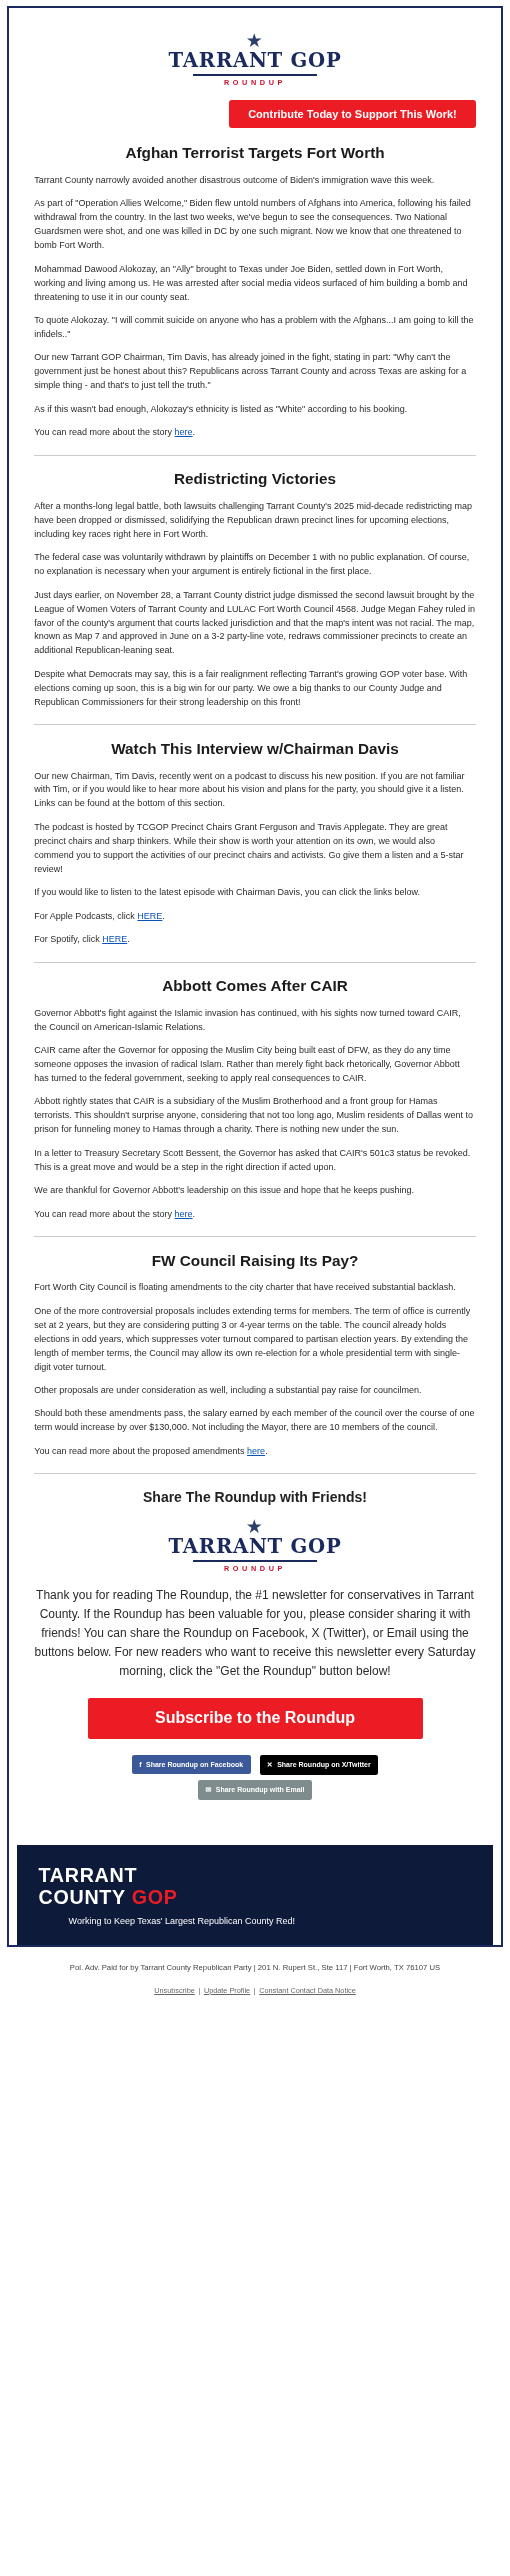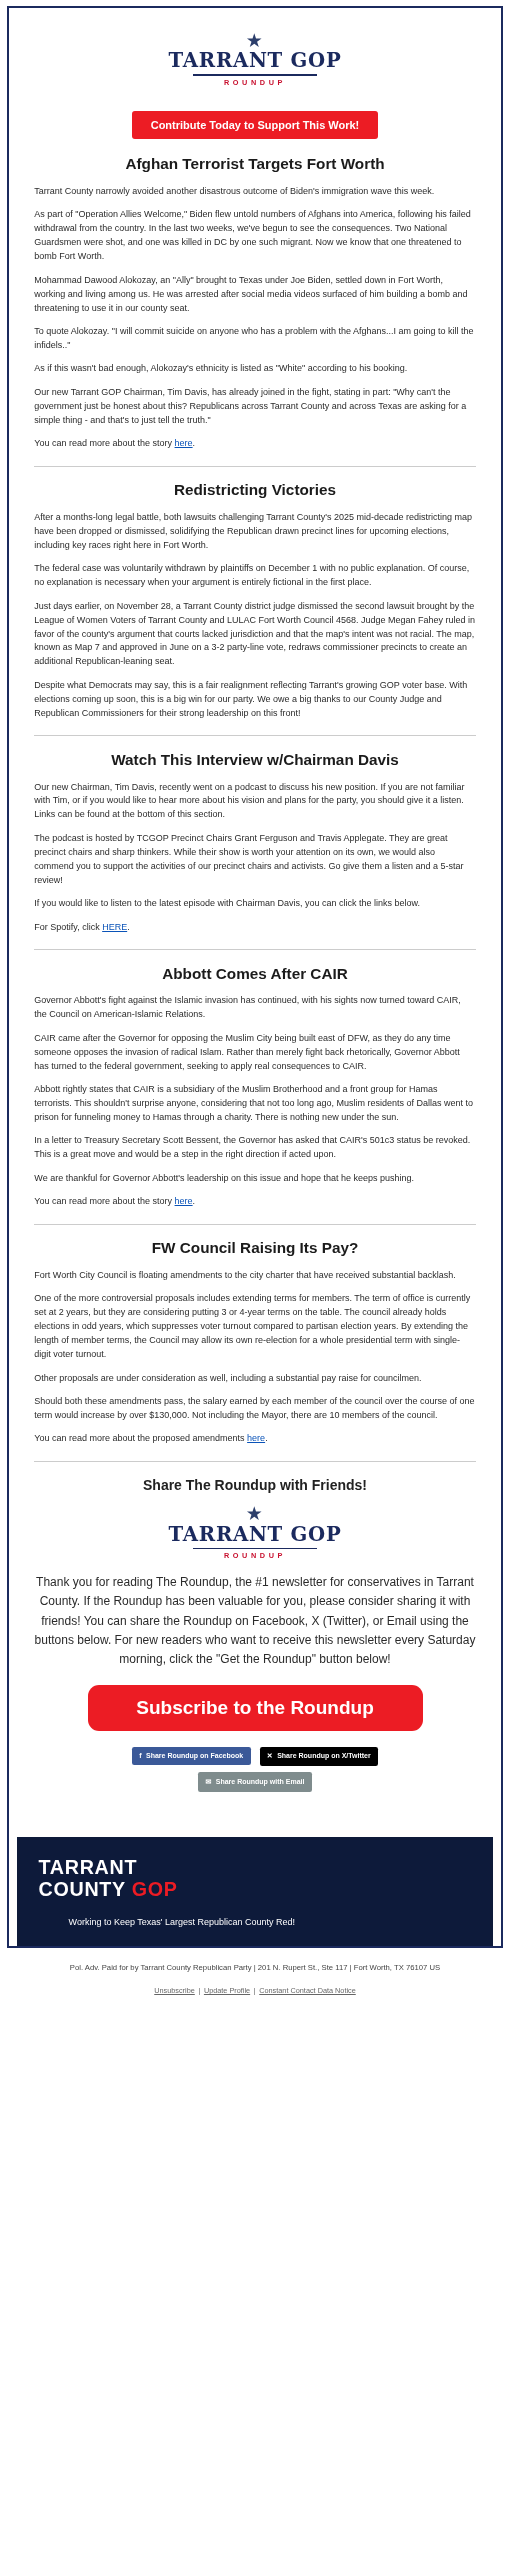--- a/index.html
+++ b/index.html
@@ -60,22 +60,22 @@
   }
   .logo-sub {
     font-size: 7.3px;
     letter-spacing: 3.6px;
     color: #c8102e;
     font-weight: bold;
   }
 
   
   .cta-wrap {
-    text-align: center;
-    margin: 17px 0 16px 0;
+    text-align: right;
+    margin: 6px 0 16px 0;
   }
   .cta-btn {
     display: inline-block;
     background: #ec1c24;
     color: #ffffff;
     font-weight: bold;
     font-size: 11px;
     padding: 8px 19px;
     border-radius: 2.9px;
     text-decoration: none;
@@ -129,23 +129,23 @@
   }
   .subscribe-wrap {
     text-align: center;
     margin: 7.3px 0 16px 0;
   }
   .subscribe-btn {
     display: inline-block;
     background: #ec1c24;
     color: #ffffff;
     font-weight: bold;
-    font-size: 19px;
+    font-size: 16px;
     padding: 11.7px 22px;
-    border-radius: 11px;
+    border-radius: 2px;
     text-decoration: none;
     cursor: pointer;
     width: 335px;
     box-sizing: border-box;
   }
   .social-row {
     text-align: center;
     margin-bottom: 5.8px;
   }
   .social-btn {
@@ -178,21 +178,21 @@
     font-family: Liberation Sans, sans-serif;
     font-weight: bold;
     font-size: 19.7px;
     letter-spacing: 0.7px;
     line-height: 1.12;
   }
   .banner-title .gop {
     color: #ec1c24;
   }
   .banner-sub {
-    margin-top: 17px;
+    margin-top: 8px;
     font-size: 9px;
     color: #ffffff;
     padding-left: 30px;
   }
 
   
   .footer {
     text-align: center;
     font-size: 7.7px;
     color: #444444;
@@ -260,38 +260,39 @@
 
       <div class="cta-wrap">
         <a class="cta-btn">Contribute Today to Support This Work!</a>
       </div>
 
       <h2 class="headline">Afghan Terrorist Targets Fort Worth</h2>
       <p class="body">Tarrant County narrowly avoided another disastrous outcome of Biden's immigration wave this week.</p>
       <p class="body">As part of "Operation Allies Welcome," Biden flew untold numbers of Afghans into America, following his failed withdrawal from the country. In the last two weeks, we've begun to see the consequences. Two National Guardsmen were shot, and one was killed in DC by one such migrant. Now we know that one threatened to bomb Fort Worth.</p>
       <p class="body">Mohammad Dawood Alokozay, an "Ally" brought to Texas under Joe Biden, settled down in Fort Worth, working and living among us. He was arrested after social media videos surfaced of him building a bomb and threatening to use it in our county seat.</p>
       <p class="body">To quote Alokozay. "I will commit suicide on anyone who has a problem with the Afghans...I am going to kill the infidels.."</p>
+      <p class="body">Our new Tarrant GOP Chairman, Tim Davis, has already joined in the fight, stating in part: "Why can't the government just be honest about this? Republicans across Tarrant County and across Texas are asking for a simple thing - and that's to just tell the truth."</p>
       <p class="body">As if this wasn't bad enough, Alokozay's ethnicity is listed as "White" according to his booking.</p>
-      <p class="body">Our new Tarrant GOP Chairman, Tim Davis, has already joined in the fight, stating in part: "Why can't the government just be honest about this? Republicans across Tarrant County and across Texas are asking for a simple thing - and that's to just tell the truth."</p>
       <p class="body"><span>You can read more about the story </span><a class="inline">here</a>.</p>
 
       <hr class="sep">
 
       <h2 class="headline">Redistricting Victories</h2>
       <p class="body">After a months-long legal battle, both lawsuits challenging Tarrant County's 2025 mid-decade redistricting map have been dropped or dismissed, solidifying the Republican drawn precinct lines for upcoming elections, including key races right here in Fort Worth.</p>
       <p class="body">The federal case was voluntarily withdrawn by plaintiffs on December 1 with no public explanation. Of course, no explanation is necessary when your argument is entirely fictional in the first place.</p>
       <p class="body">Just days earlier, on November 28, a Tarrant County district judge dismissed the second lawsuit brought by the League of Women Voters of Tarrant County and LULAC Fort Worth Council 4568. Judge Megan Fahey ruled in favor of the county's argument that courts lacked jurisdiction and that the map's intent was not racial. The map, known as Map 7 and approved in June on a 3-2 party-line vote, redraws commissioner precincts to create an additional Republican-leaning seat.</p>
       <p class="body">Despite what Democrats may say, this is a fair realignment reflecting Tarrant's growing GOP voter base. With elections coming up soon, this is a big win for our party. We owe a big thanks to our County Judge and Republican Commissioners for their strong leadership on this front!</p>
 
       <hr class="sep">
 
       <h2 class="headline">Watch This Interview w/Chairman Davis</h2>
       <p class="body">Our new Chairman, Tim Davis, recently went on a podcast to discuss his new position. If you are not familiar with Tim, or if you would like to hear more about his vision and plans for the party, you should give it a listen. Links can be found at the bottom of this section.</p>
       <p class="body">The podcast is hosted by TCGOP Precinct Chairs Grant Ferguson and Travis Applegate. They are great precinct chairs and sharp thinkers. While their show is worth your attention on its own, we would also commend you to support the activities of our precinct chairs and activists. Go give them a listen and a 5-star review!</p>
       <p class="body">If you would like to listen to the latest episode with Chairman Davis, you can click the links below.</p>
+      <p class="body"><span>For Apple Podcasts, click </span><a class="inline">HERE</a><span>.</span></p>
       <p class="body"><span>For Spotify, click </span><a class="inline">HERE</a><span>.</span></p>
 
       <hr class="sep">
 
       <h2 class="headline">Abbott Comes After CAIR</h2>
       <p class="body">Governor Abbott's fight against the Islamic invasion has continued, with his sights now turned toward CAIR, the Council on American-Islamic Relations.</p>
       <p class="body">CAIR came after the Governor for opposing the Muslim City being built east of DFW, as they do any time someone opposes the invasion of radical Islam. Rather than merely fight back rhetorically, Governor Abbott has turned to the federal government, seeking to apply real consequences to CAIR.</p>
       <p class="body">Abbott rightly states that CAIR is a subsidiary of the Muslim Brotherhood and a front group for Hamas terrorists. This shouldn't surprise anyone, considering that not too long ago, Muslim residents of Dallas went to prison for funneling money to Hamas through a charity. There is nothing new under the sun.</p>
       <p class="body">In a letter to Treasury Secretary Scott Bessent, the Governor has asked that CAIR's 501c3 status be revoked. This is a great move and would be a step in the right direction if acted upon.</p>
       <p class="body">We are thankful for Governor Abbott's leadership on this issue and hope that he keeps pushing.</p>

